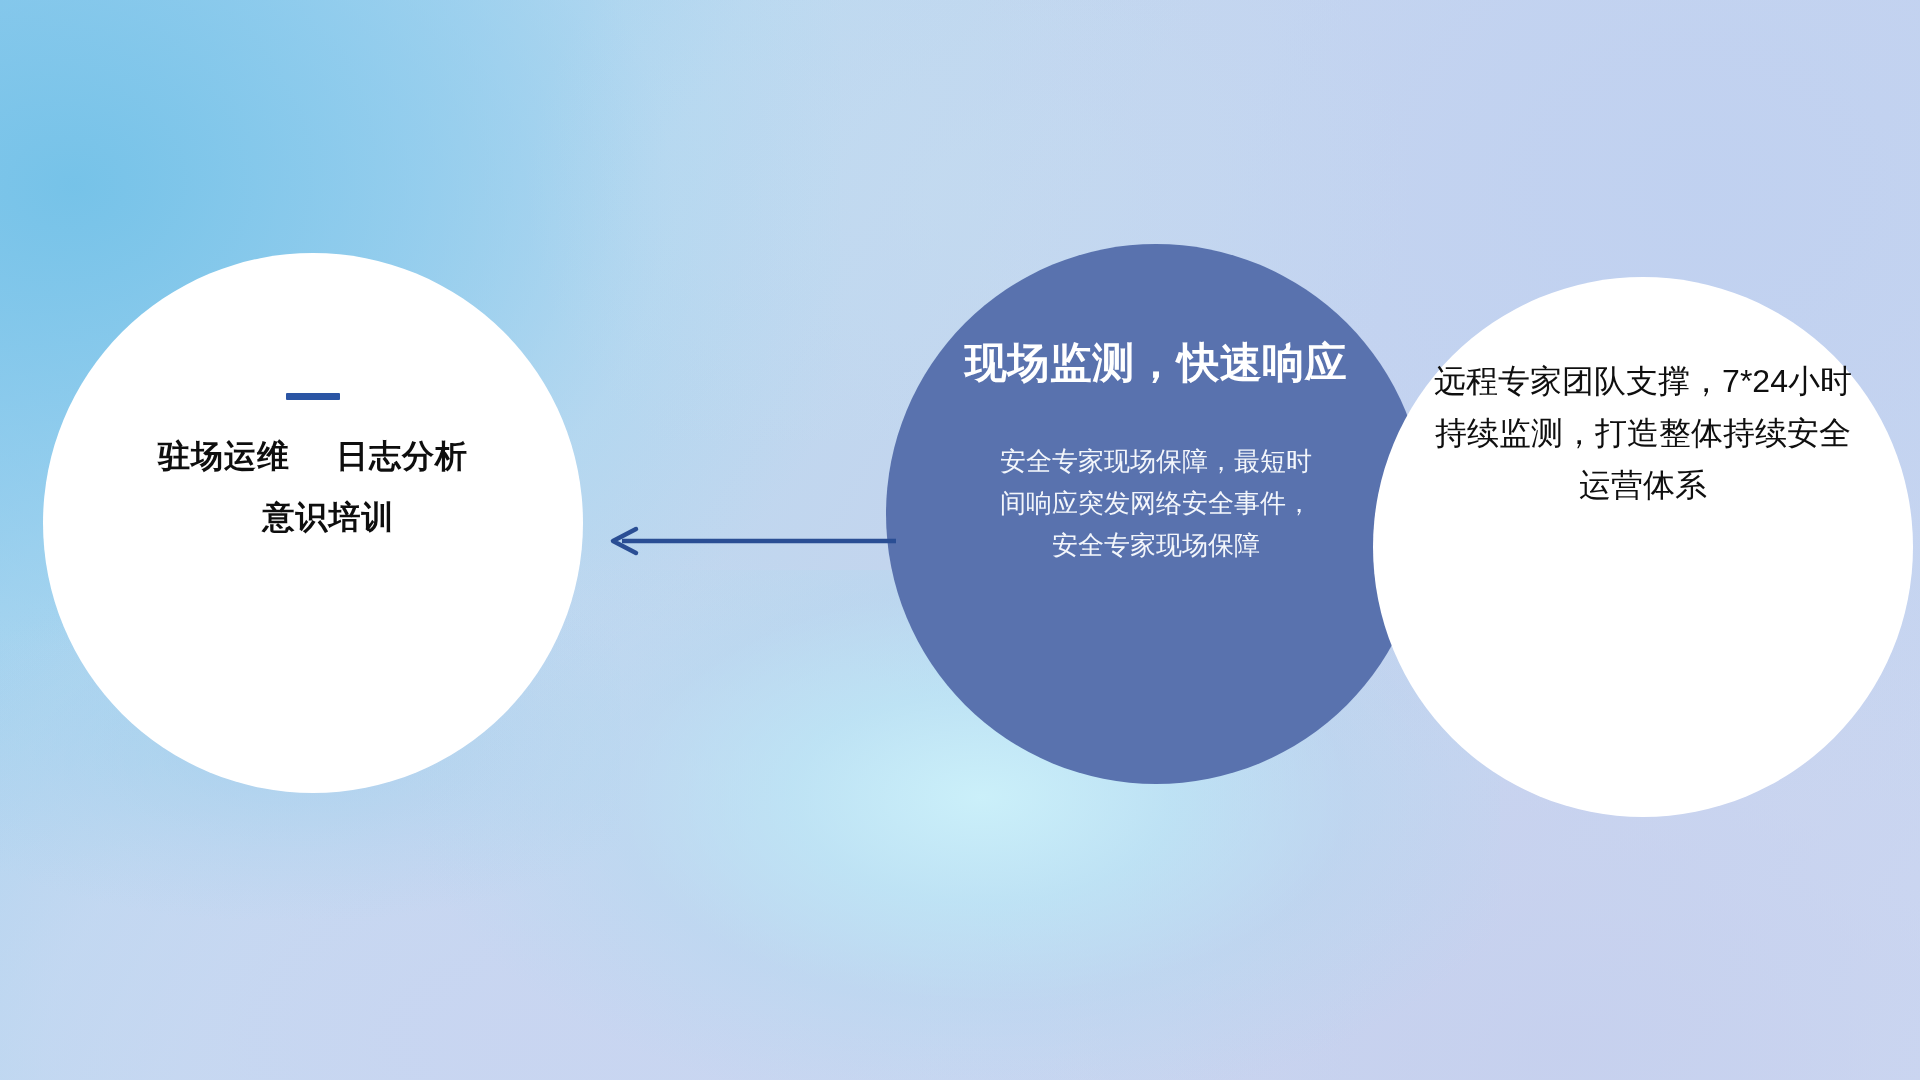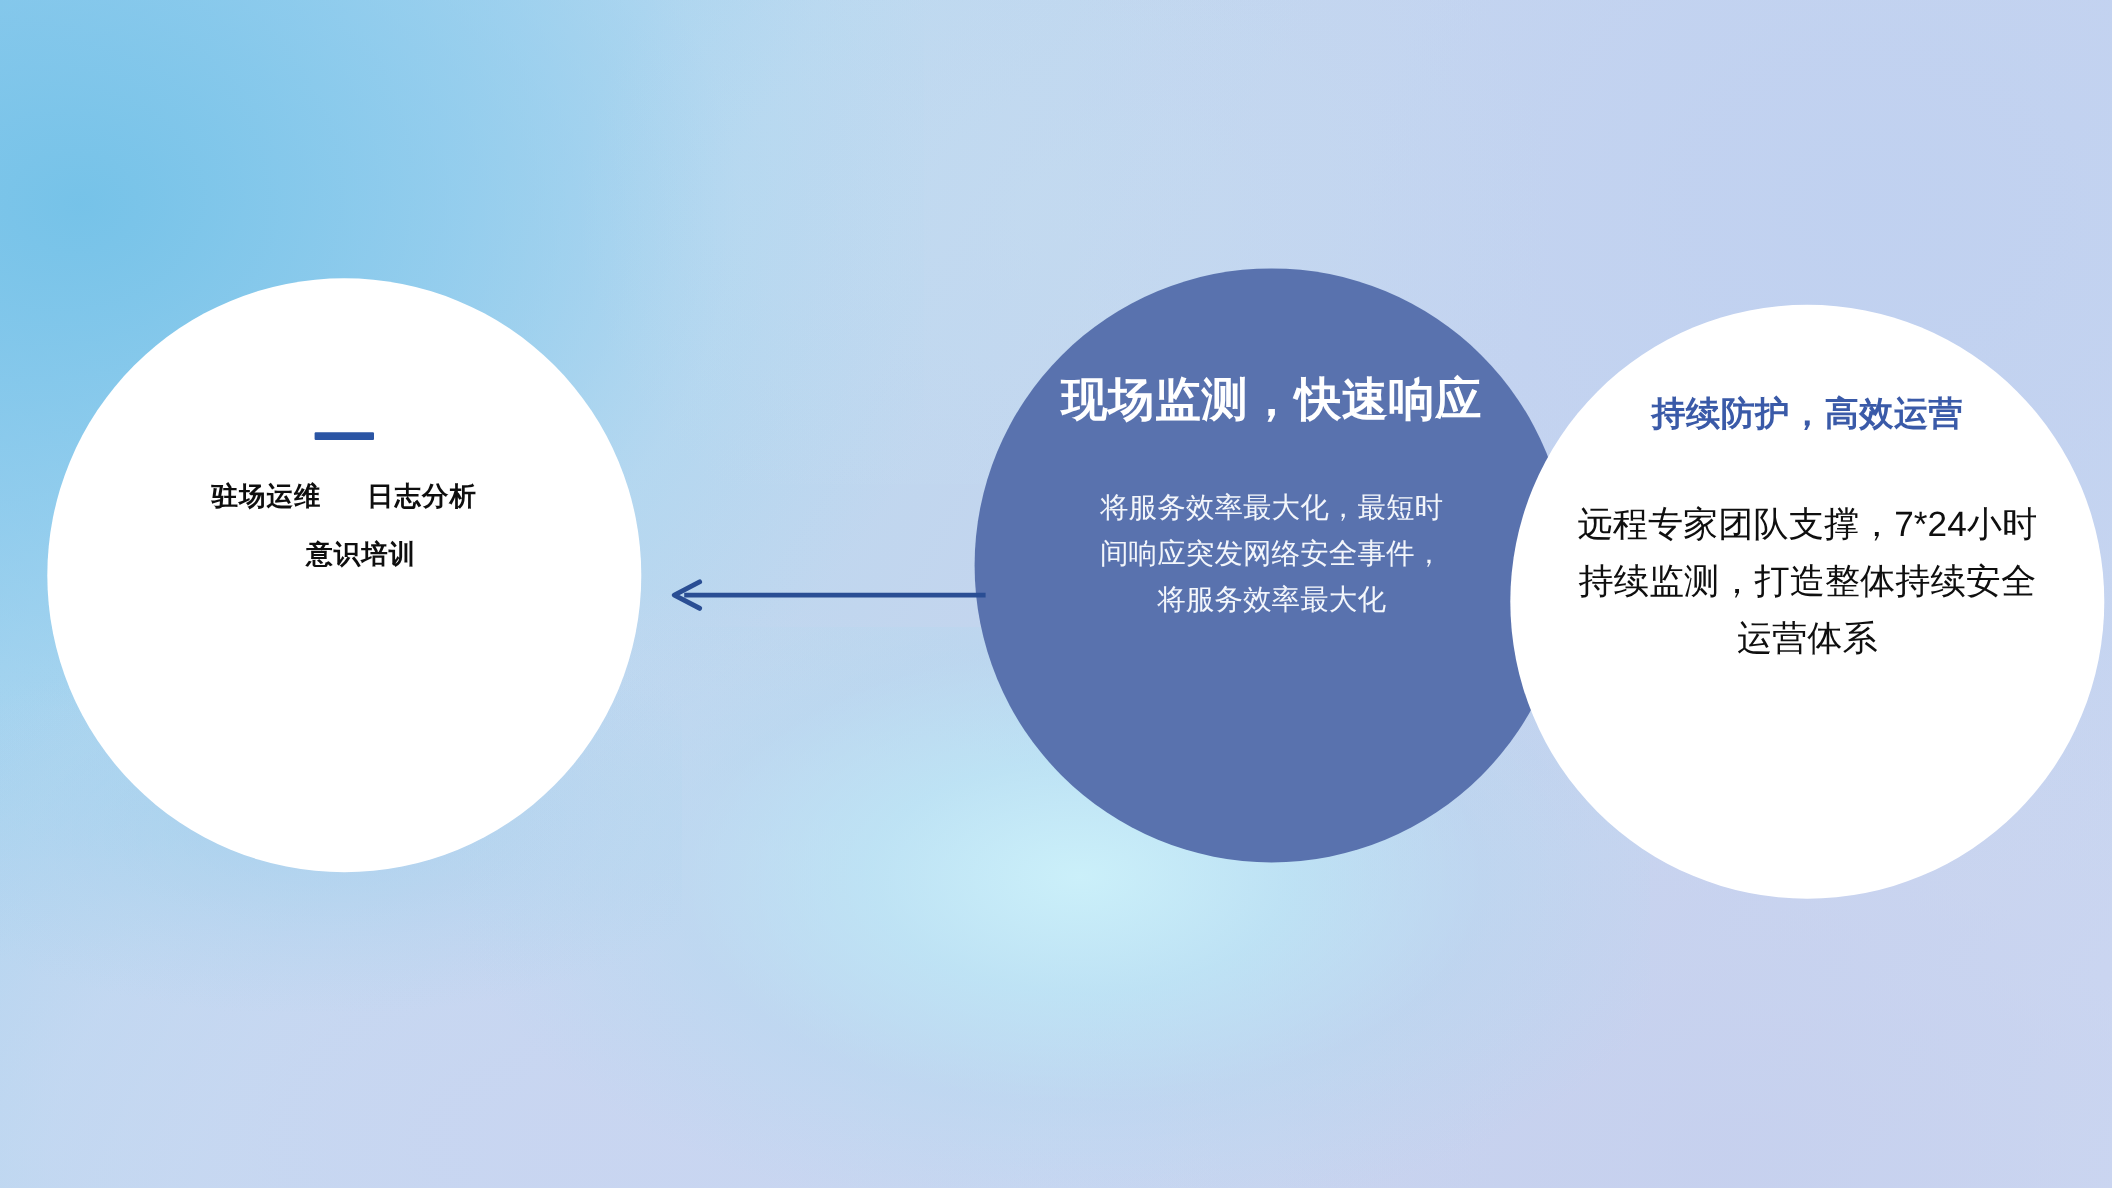--- a/index.html
+++ b/index.html
@@ -140,21 +140,21 @@
 
   
   .left-dash {
     width: 54px;
     height: 7px;
     background: #2b55a4;
     border-radius: 1px;
     margin-bottom: 40px;
   }
   .left-line {
-    font-size: 24px;
+    font-size: 32px;
     font-weight: bold;
     color: #0e0e0e;
     letter-spacing: 1px;
     line-height: 1.0;
     margin-bottom: 29px;
     white-space: nowrap;
   }
   .left-line .gap { display: inline-block; width: 26px; }
   .left-line.last { margin-bottom: 0; margin-left: 31px; }
 
@@ -234,40 +234,39 @@
   <div class="bg-glow-right"></div>
   <div class="bg-sheen-topmid"></div>
   <div class="bg-glow-bottom"></div>
   <div class="bg-glow-bottom-right"></div>
   <div class="bg-sheen-left"></div>
   <div class="bg-glow-aqua"></div>
 
   <div class="circle" id="circle-center">
     <div class="center-inner">
       <div class="center-title">现场监测，快速响应</div>
-      <div class="center-body">将服务效率最大化，最短时间响应突发网络安全事件，将服务效率最大化</div>
+      <div class="center-body">安全专家现场保障，最短时间响应突发网络安全事件，安全专家现场保障</div>
     </div>
   </div>
 
   <div class="circle" id="circle-left">
     <div class="left-dash"></div>
 
     <div class="left-line">
       <span>驻场运维</span>
       <span class="gap"></span>
       <span>日志分析</span>
     </div>
 
 
     <div class="left-line last">意识培训</div>
   </div>
 
   <div class="circle" id="circle-right">
     <div class="right-inner">
-      <div class="right-title">持续防护，高效运营</div>
       <div class="right-body">远程专家团队支撑，7*24小时持续监测，打造整体持续安全运营体系</div>
     </div>
   </div>
 
   <div id="arrow-connector">
     <svg width="300" height="42" viewBox="0 0 300 42">
       <line x1="296" y1="21" x2="22" y2="21" stroke="#2a4e94" stroke-width="4.5" stroke-linecap="butt"></line>
       <polyline points="36,9 13,21 36,33" fill="none" stroke="#2a4e94" stroke-width="4.5" stroke-linecap="round" stroke-linejoin="round"></polyline>
     </svg>
   </div>

